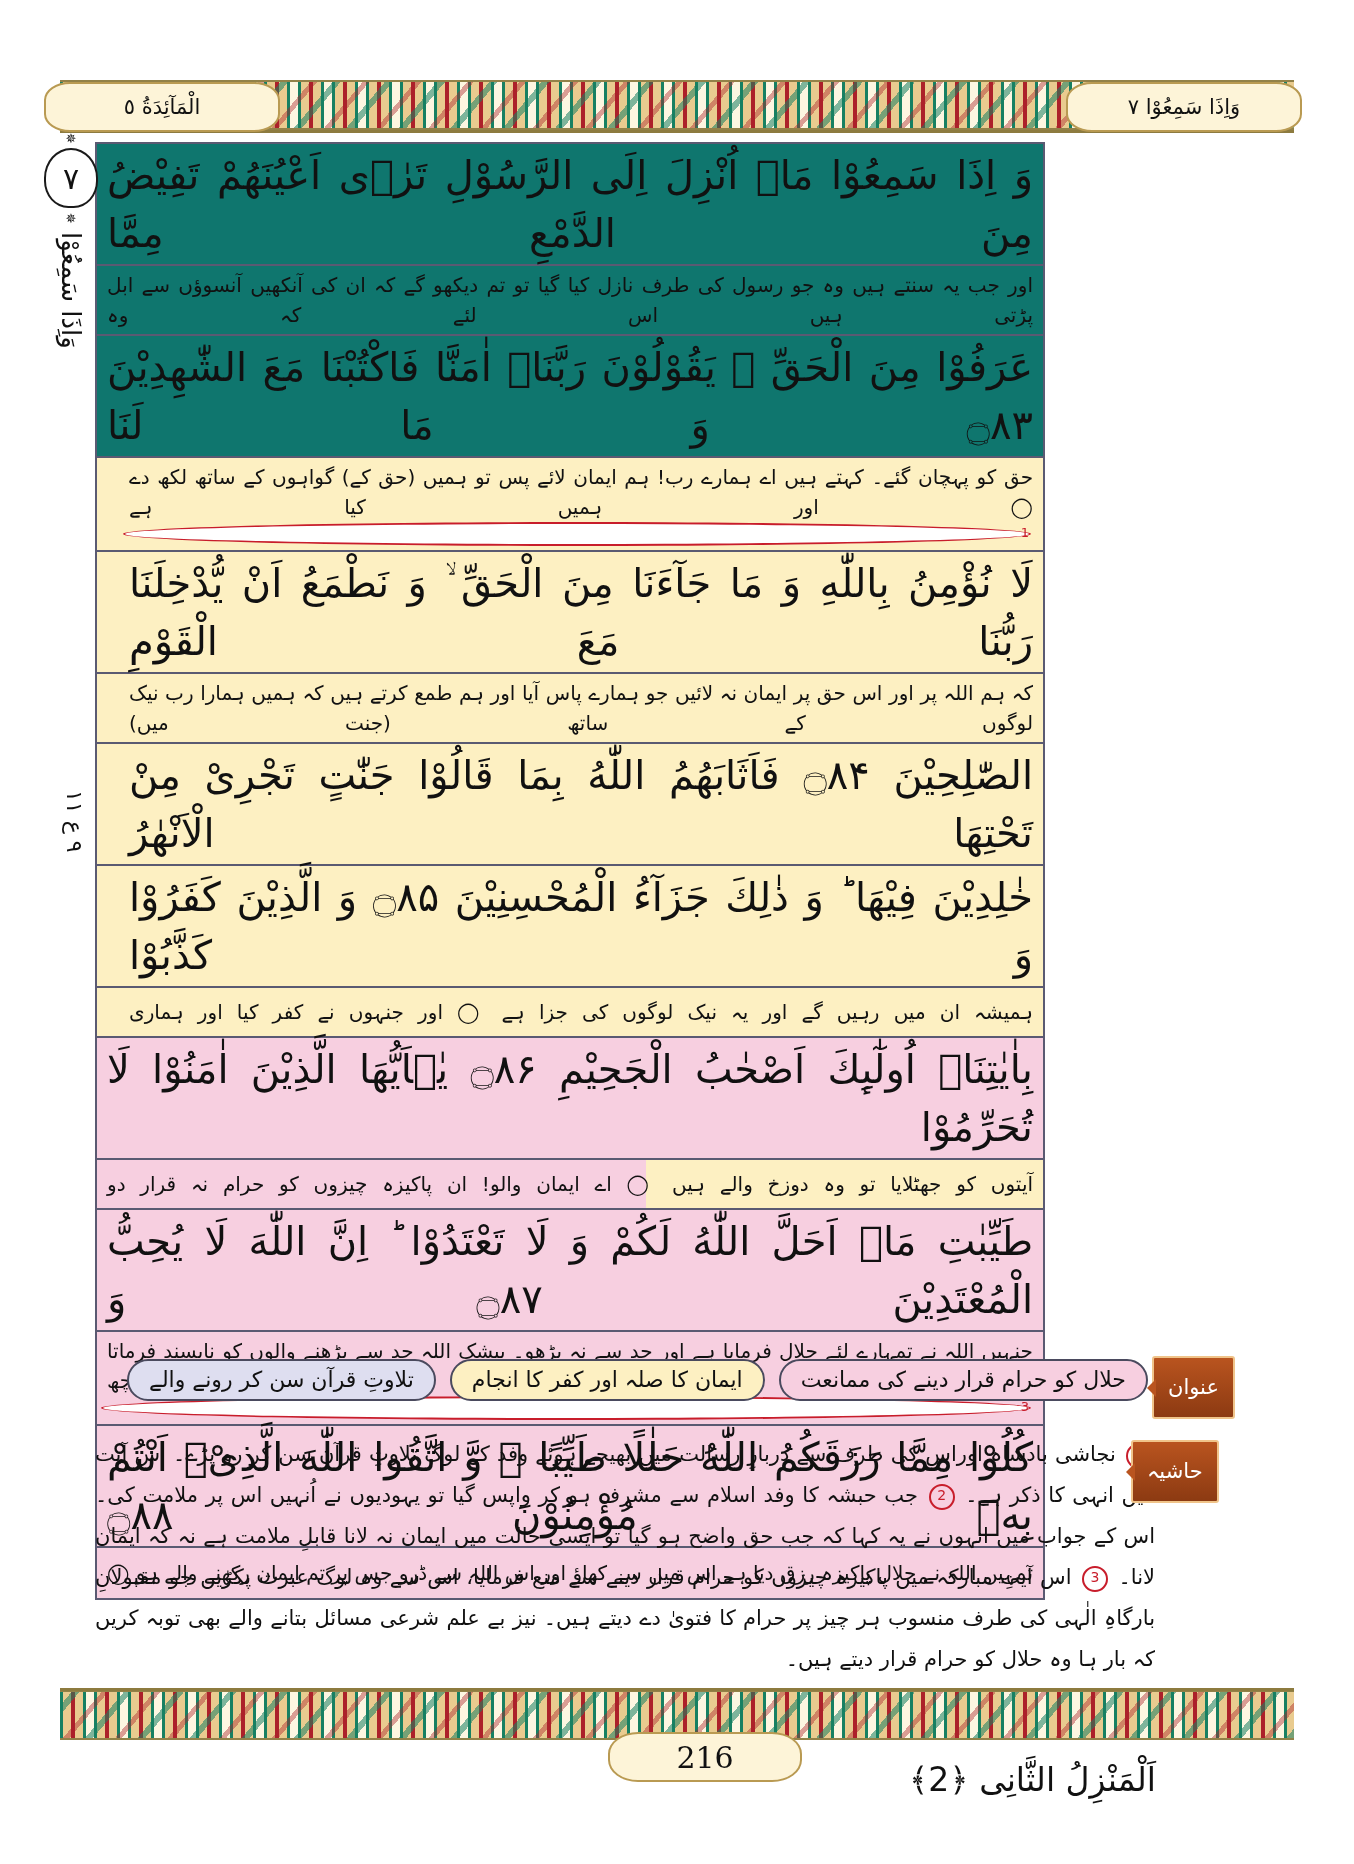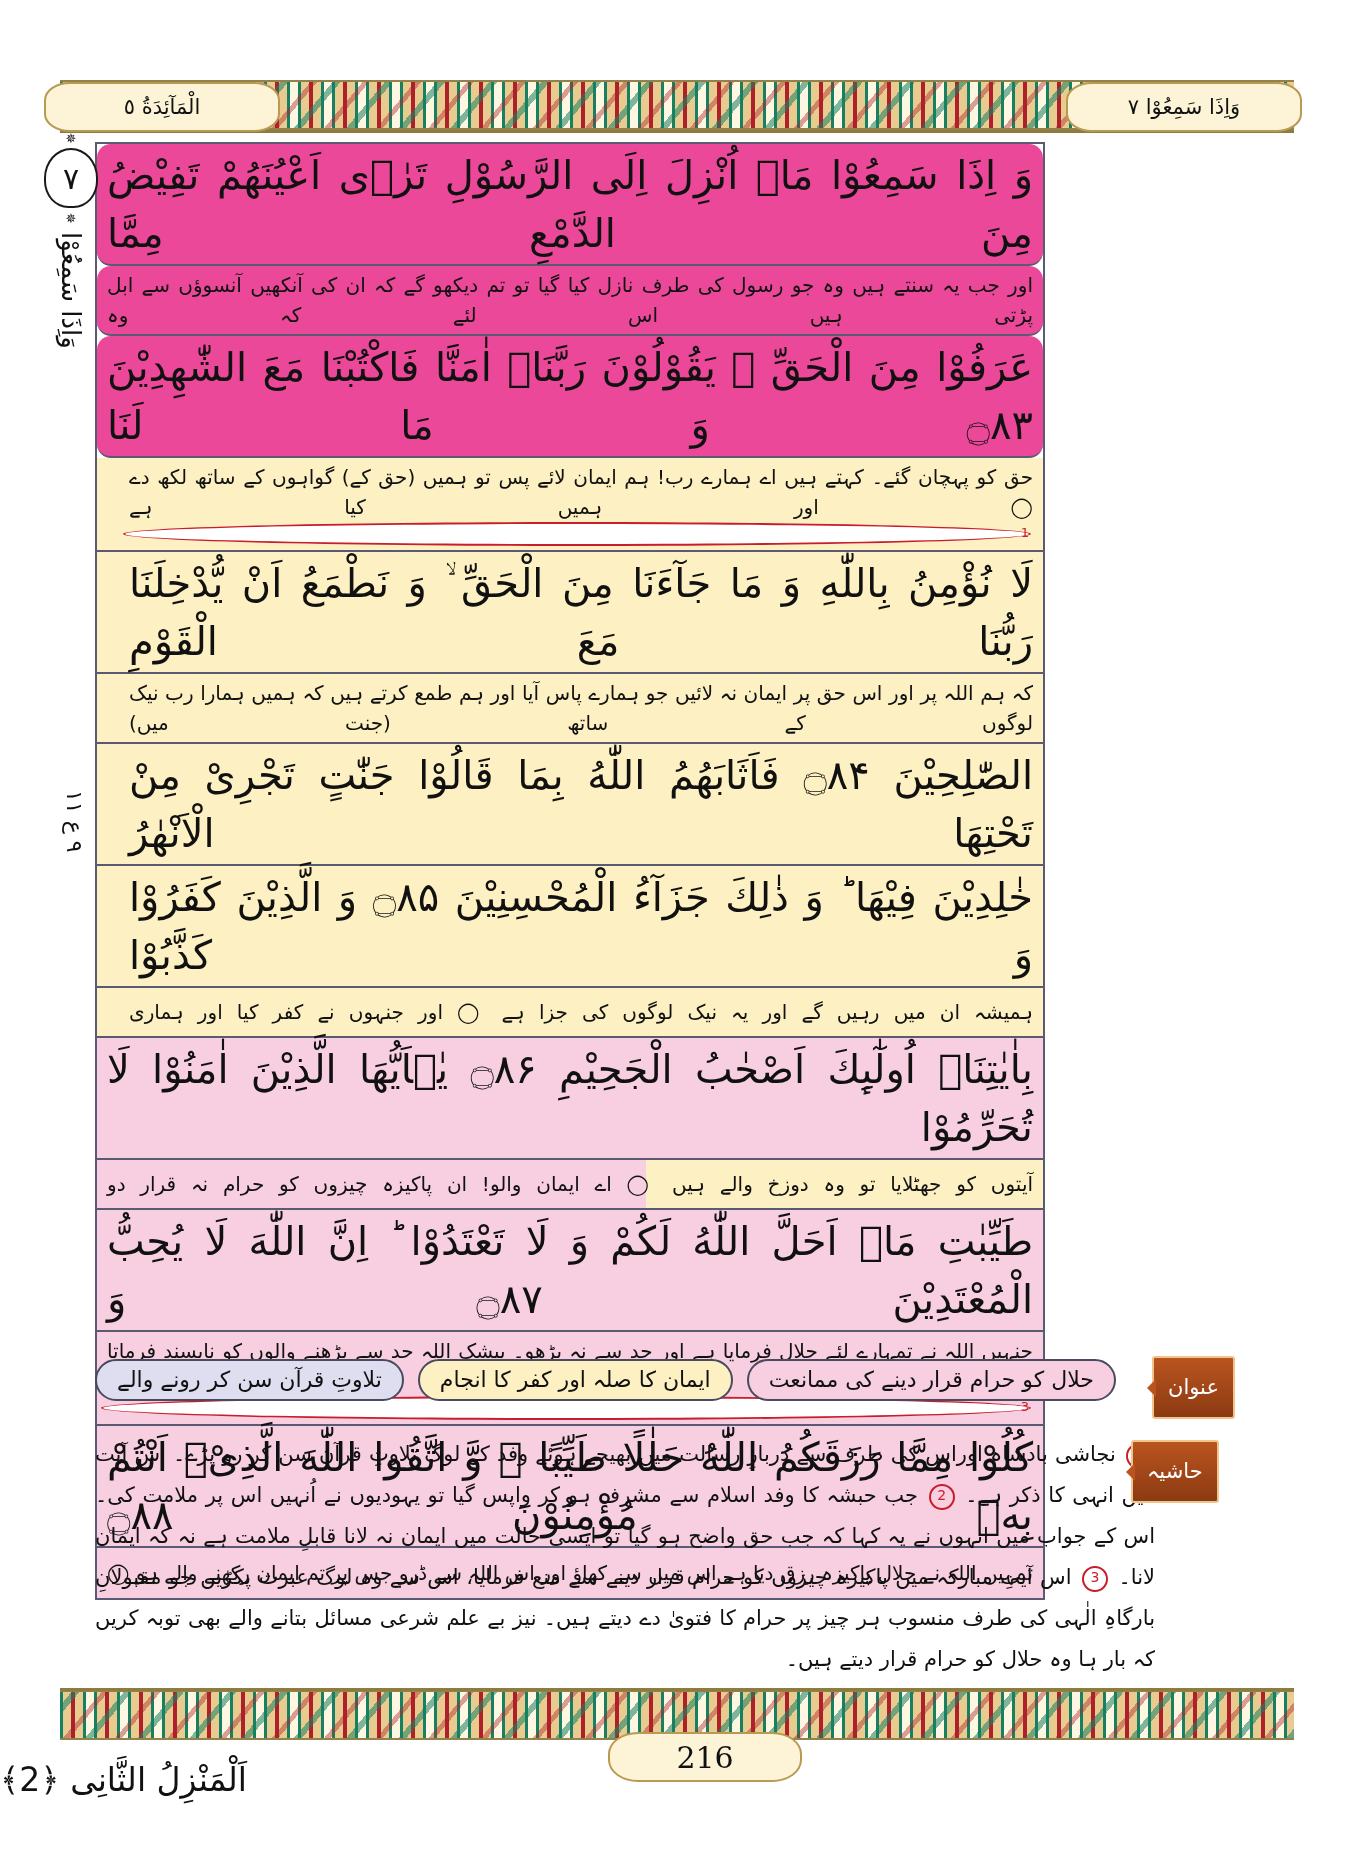--- a/index.html
+++ b/index.html
@@ -40,21 +40,21 @@
     font-family:"DejaVu Sans","Liberation Sans",sans-serif;
     color:#111;font-size:21px;white-space:nowrap;padding:2px 26px;
   }
   .cart-surah{top:82px;right:1074px;width:180px;height:42px;}
   .cart-para{top:82px;right:52px;width:180px;height:42px;}
   .cart-page{
     top:1692px;left:608px;width:138px;height:42px;border-radius:30px/22px;
     font-family:"DejaVu Serif","Liberation Serif",serif;font-size:30px;margin-top:40px;
   }
   .manzil{
-    position:absolute;top:1760px;left:0;width:1156px;text-align:left;
+    position:absolute;top:1760px;left:0;width:1156px;text-align:right;
     font-size:33px;color:#111;
   }
 
   
   .spine{
     position:absolute;left:40px;top:148px;width:62px;height:330px;z-index:7;
     display:flex;flex-direction:column;align-items:center;
   }
   .spine-medal{
     width:50px;height:56px;border:2px solid #1a1a1a;border-radius:50% 50% 45% 45%;
@@ -93,32 +93,32 @@
   }
   .ayah span{display:block;width:100%;text-align:justify;text-align-last:justify;}
   .trans{
     border-bottom:2px solid #5a5a72;
     padding:4px 10px;min-height:50px;
     font-size:20px;line-height:1.5;color:#111;direction:rtl;
   }
   .trans span{display:block;width:100%;text-align:justify;text-align-last:justify;}
   .row:last-child{border-bottom:none;}
 
-  .bg-lav{background:#ec4899;border-radius:14px;}
+  .bg-lav{background:#0f766e;}
   .bg-cream{background:#fdf0c2;padding-left:32px;}
   .bg-pink{background:#f7cfe0;}
   .bg-split{
     background:linear-gradient(90deg,#f7cfe0 0%,#f7cfe0 58%,#fdf0c2 58%,#fdf0c2 100%);
   }
 
   
   .topics{
     position:absolute;left:95px;top:1352px;width:1200px;height:56px;
     display:flex;align-items:center;justify-content:flex-start;
-    flex-direction:row-reverse;gap:14px;
+    flex-direction:row-reverse;gap:14px;padding-left:32px;
   }
   .pill{
     border:2px solid #4a4a5e;border-radius:30px;padding:5px 20px;
     font-size:22px;color:#111;white-space:nowrap;line-height:1.25;
   }
   .pill-lav{background:#dedef0;}
   .pill-cream{background:#fdf0c2;}
   .pill-pink{background:#f7cfe0;}
 
   .badge{

